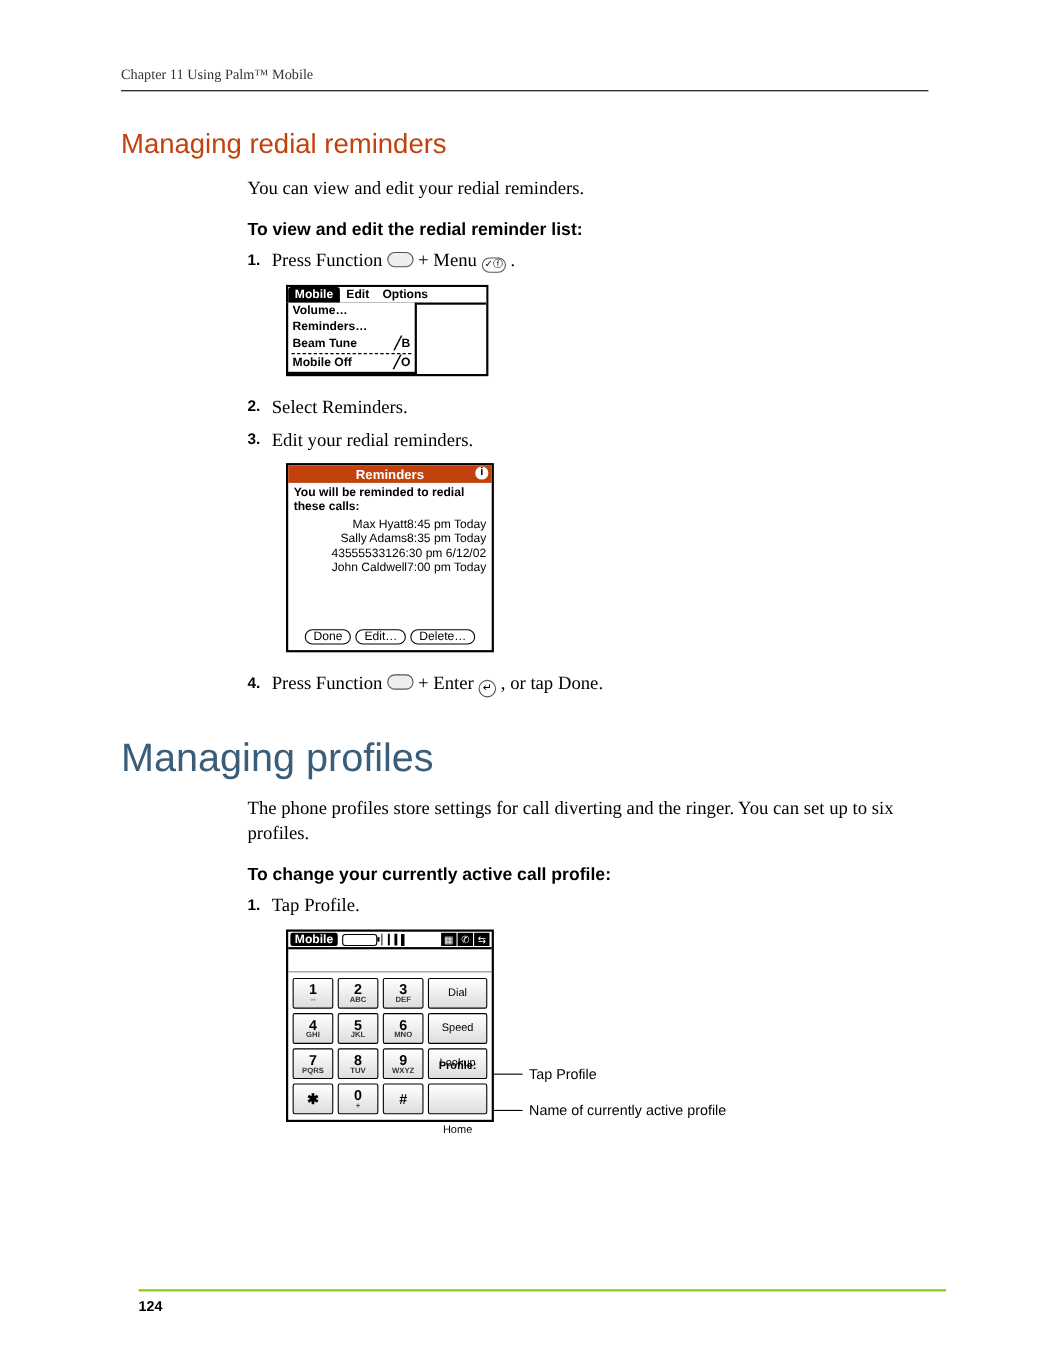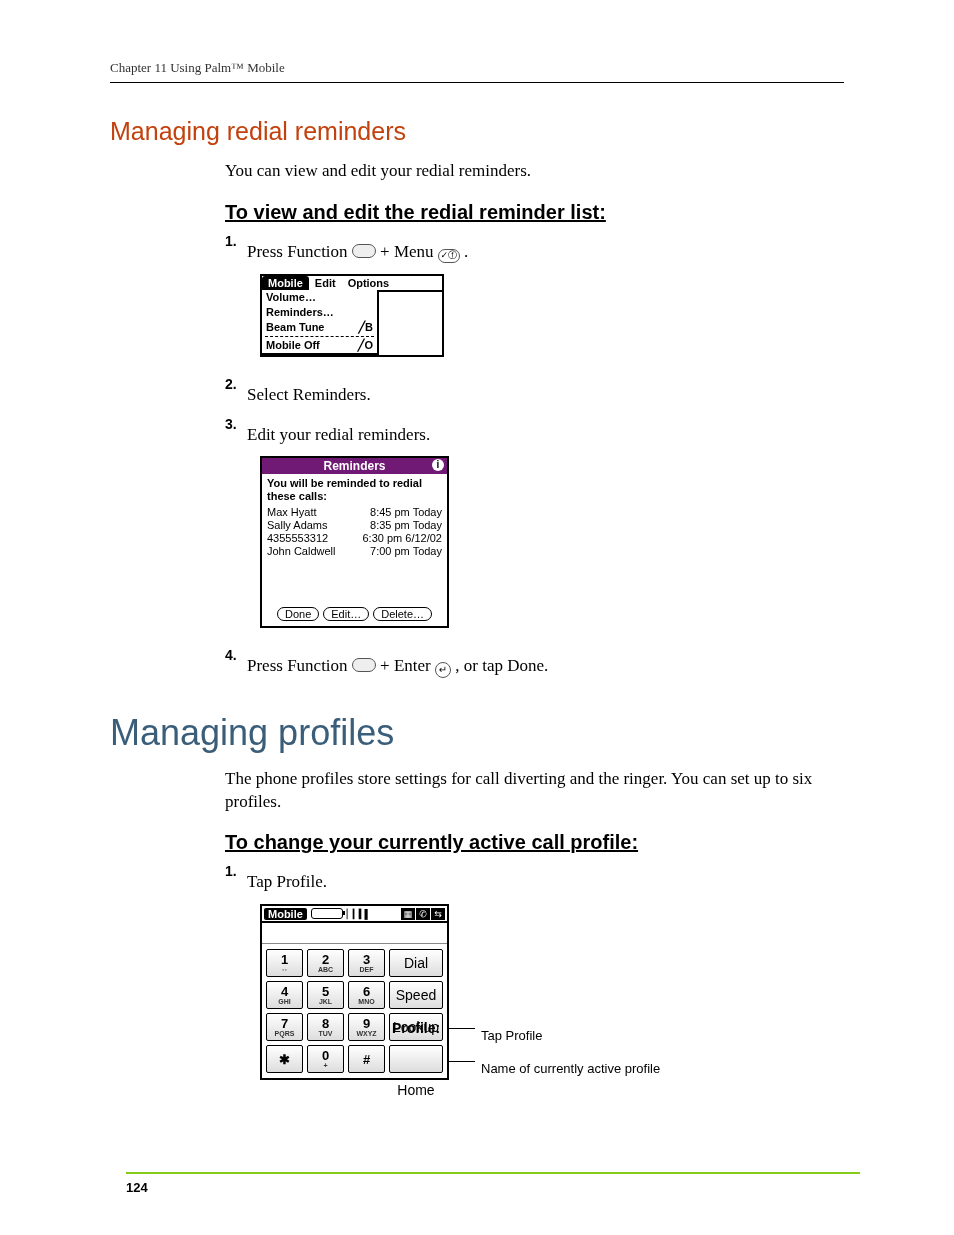--- a/index.html
+++ b/index.html
@@ -39,24 +39,23 @@
     font-stretch: condensed;
     color: #3a5e7a;
     font-size: 36px;
     margin: 34px 0 14px 0;
     letter-spacing: 0px;
   }
   .h3 {
     font-family: "Arial Narrow", Arial, sans-serif;
     font-weight: 600;
     font-stretch: condensed;
-    font-size: 20px;
+    font-size: 16px;
     margin: 18px 0 6px 0;
     color: #000;
-    text-decoration: underline;
   }
   .body-indent {
     margin-left: 115px;
   }
   .p {
     font-size: 17px;
     line-height: 1.35;
     margin: 0 0 10px 0;
   }
   .step {
@@ -66,21 +65,21 @@
     line-height: 1.4;
   }
   .step .num {
     font-family: Arial, sans-serif;
     font-weight: bold;
     font-size: 14px;
     width: 22px;
     flex: 0 0 22px;
     padding-top: 2px;
   }
-  .step .txt { flex: 1; margin-top: 10px; }
+  .step .txt { flex: 1; }
   .key-oval {
     display: inline-block;
     width: 22px; height: 12px;
     border: 1.5px solid #555;
     border-radius: 7px;
     vertical-align: -1px;
     background: #eee;
   }
   .key-round {
     display: inline-block;
@@ -147,40 +146,40 @@
 
   
   .palm-dialog {
     width: 185px;
     border: 2px solid #000;
     font-family: Arial, sans-serif;
     font-size: 11px;
     background:#fff;
   }
   .palm-dialog .titlebar {
-    background:#701a75; color:#fff;
+    background:#c2410c; color:#fff;
     font-weight:bold; text-align:center;
     font-size:12px;
     padding:1px 0;
     position:relative;
   }
   .palm-dialog .titlebar .info {
     position:absolute; right:3px; top:1px;
     width:12px;height:12px;border-radius:50%;
     background:#fff;color:#000;
     font-size:10px;line-height:12px;
     font-weight:bold;
   }
   .palm-dialog .msg {
     font-weight:bold; font-size:11px;
     padding:3px 5px 2px 5px;
     line-height:1.15;
   }
   .palm-dialog .list { padding: 1px 5px 2px 5px; height:95px;}
-  .palm-dialog .list .r { display:flex; justify-content:space-between; line-height:1.2;}
+  .palm-dialog .list .r { display:flex; justify-content:flex-end; line-height:1.2;}
   .palm-dialog .btns { display:flex; gap:4px; padding:4px 5px 5px 5px;justify-content:center;}
   .palm-dialog .btns span{
     border:1.5px solid #000; border-radius:9px;
     padding:0 7px; font-size:11px;
   }
 
   
   .mobile-wrap { display:flex; align-items:flex-start; }
   .palm-mobile {
     width: 185px;
@@ -233,29 +232,29 @@
     display:flex;flex-direction:column;
     gap:4px;
     padding:5px 4px 5px 0;
   }
   .palm-mobile .side .b{
     border:1px solid #000;border-radius:2px;
     background:linear-gradient(#fff,#ddd);
     height:26px;
     display:flex;flex-direction:column;
     align-items:center;justify-content:center;
-    font-size:14px;line-height:1.05;
+    font-size:10px;line-height:1.05;
   }
   .palm-mobile .side .b.profile{font-weight:bold;gap:48px;}
   .callouts{
     font-family: Arial, sans-serif;
     font-size:13px;
     padding-top:124px;
   }
-  .callouts .co{display:flex;margin-bottom:18px;}
+  .callouts .co{display:flex;align-items:center;margin-bottom:18px;}
   .callouts .co .line{width:26px;border-top:1px solid #000;margin-right:6px;}
 
   .page-num{
     position:absolute;
     left:126px;
     bottom:40px;
     font-family: Arial, sans-serif;
     font-weight:bold;
     font-size:13px;
     border-top:2px solid #84cc16;

